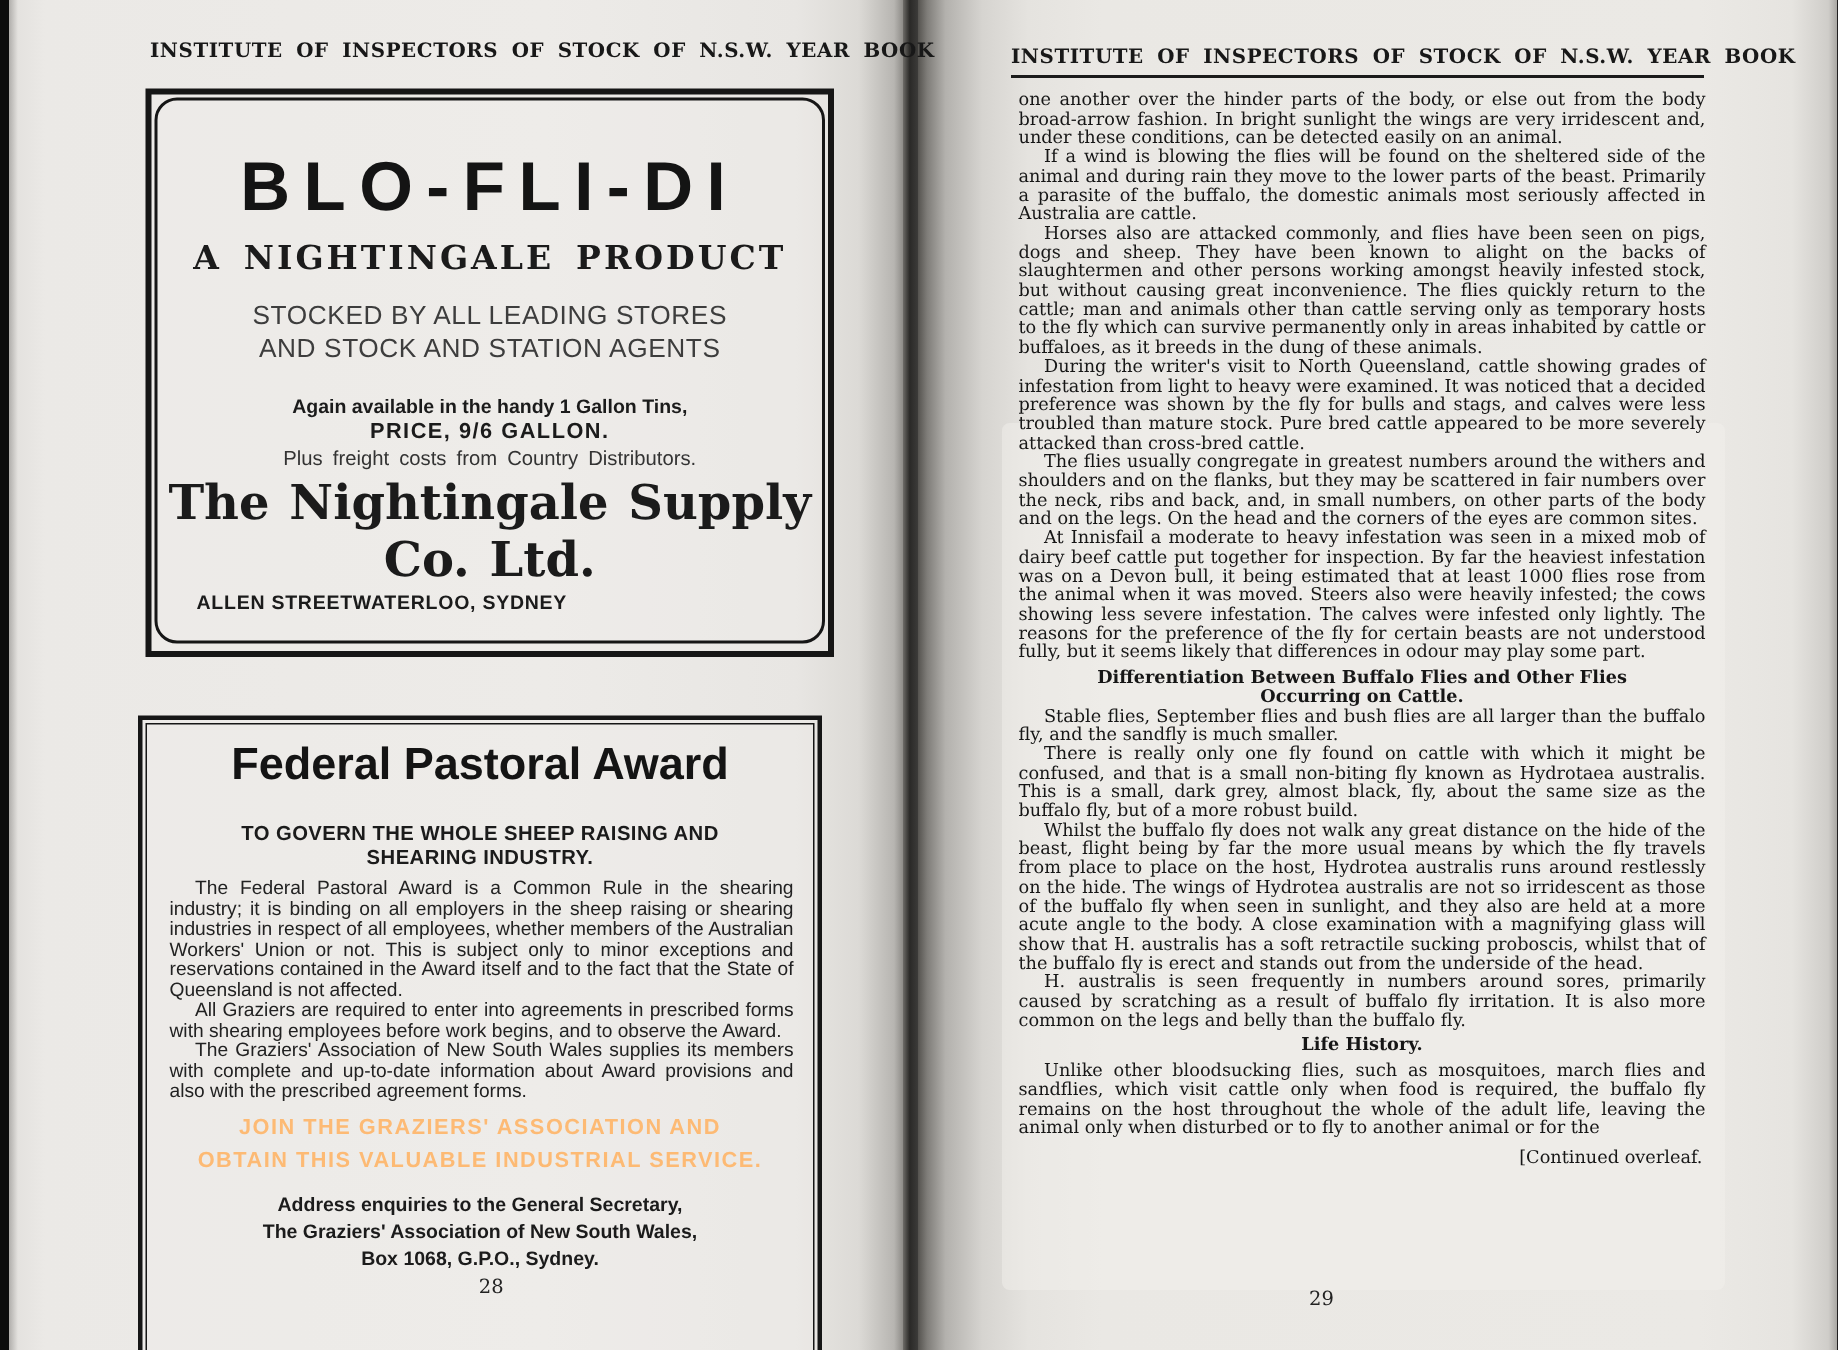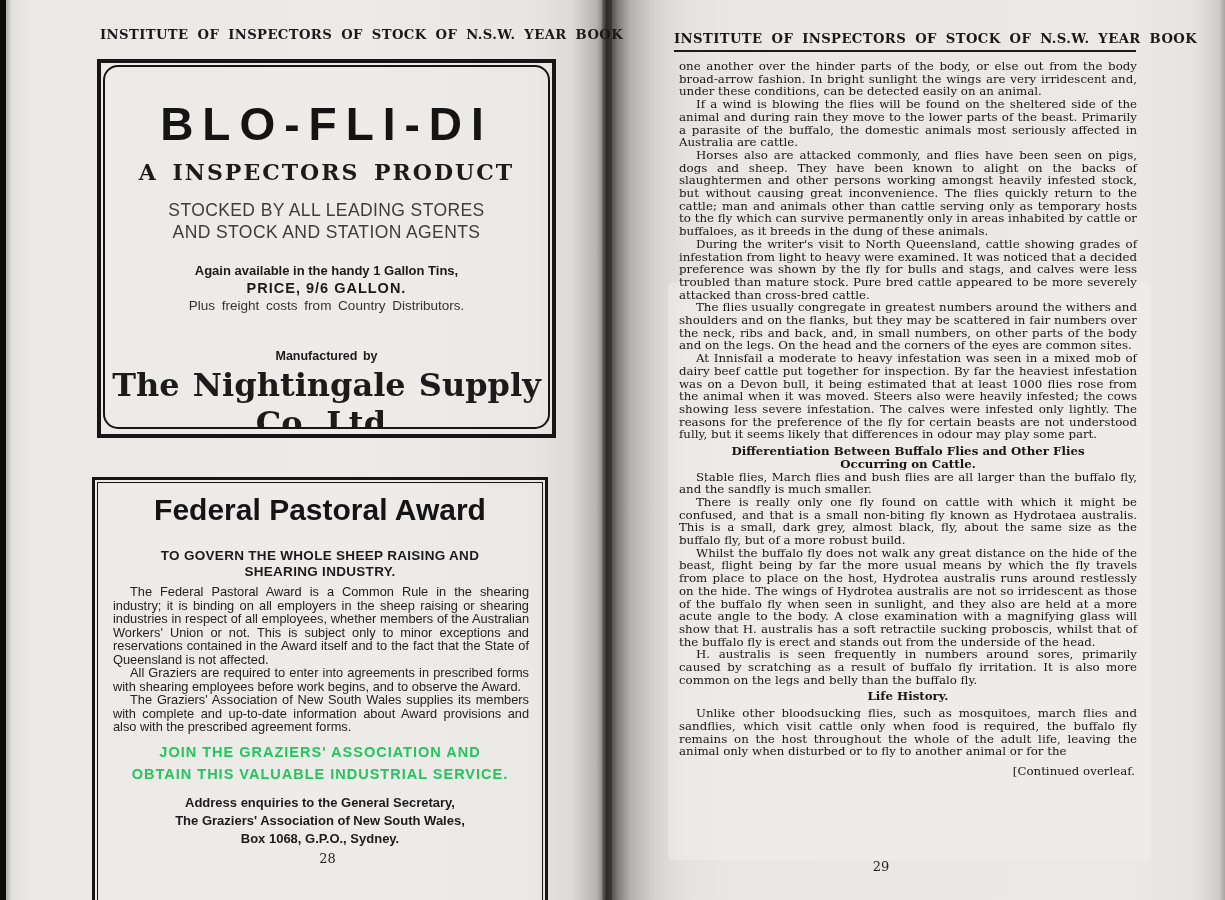--- a/index.html
+++ b/index.html
@@ -60,21 +60,21 @@
   .bfd-addr { display:flex; align-items:center; margin:2px 26px 0 26px;
     font-weight:bold; font-size:13px; letter-spacing:.5px; }
 
   
   .fpa-title { margin-top:10px; font-family:"Liberation Sans","DejaVu Sans",sans-serif;
     font-weight:800; font-size:30px; color:#141414; }
   .fpa-sub { margin-top:21px; font-weight:bold; font-size:13.5px; line-height:16px; letter-spacing:.3px; }
   .fpa-body { margin-top:5px; padding:0 13px 0 15px; text-align:justify;
     font-size:12.8px; line-height:13.5px; color:#222; }
   .fpa-body p { margin:0; text-indent:17px; }
-  .fpa-join { margin-top:7px; font-weight:800; font-size:14.5px; letter-spacing:1px; line-height:22px; color:#22c55e; }
+  .fpa-join { margin-top:7px; font-weight:800; font-size:14.5px; letter-spacing:1px; line-height:22px; color:#fdba74; }
   .fpa-enq  { margin-top:9px; font-weight:bold; font-size:13px; line-height:18px; }
 
   
   .article {
     position:absolute; left:679px; top:60px; width:458px;
     font-size:11.8px; line-height:12.7px; text-align:justify; color:#161616;
   }
   .article p { margin:0; text-indent:17px; }
   .article p.noindent { text-indent:0; }
   .article .rp-heading { text-align:center; text-indent:0; font-weight:bold; }
@@ -90,29 +90,28 @@
   <div class="gutter"></div>
   <div class="page-right"></div>
   <div class="scan-light"></div>
 
   <div class="running-head rh-left">INSTITUTE OF INSPECTORS OF STOCK OF N.S.W. YEAR BOOK</div>
   <div class="running-head rh-right">INSTITUTE OF INSPECTORS OF STOCK OF N.S.W. YEAR BOOK</div>
 
   <div class="ad-outer ad1">
     <div class="ad-inner">
       <div class="bfd-title">BLO-FLI-DI</div>
-      <div class="bfd-sub">A INSPECTORS PRODUCT</div>
+      <div class="bfd-sub">A NIGHTINGALE PRODUCT</div>
       <div class="bfd-stocked sans">
         <div>STOCKED BY ALL LEADING STORES</div>
         <div>AND STOCK AND STATION AGENTS</div>
       </div>
       <div class="bfd-avail sans">Again available in the handy 1 Gallon Tins,</div>
       <div class="bfd-price sans">PRICE, 9/6 GALLON.</div>
       <div class="bfd-freight sans">Plus freight costs from Country Distributors.</div>
-      <div class="bfd-mfg sans">Manufactured by</div>
       <div class="bfd-co">The Nightingale Supply Co. Ltd.</div>
       <div class="bfd-addr sans">
         <span>ALLEN STREET</span>
 
         <span>WATERLOO, SYDNEY</span>
       </div>
 
     </div>
   </div>
 
@@ -142,21 +141,21 @@
 
   <div class="article">
     <p class="noindent">one another over the hinder parts of the body, or else out from the body broad-arrow fashion. In bright sunlight the wings are very irridescent and, under these conditions, can be detected easily on an animal.</p>
     <p>If a wind is blowing the flies will be found on the sheltered side of the animal and during rain they move to the lower parts of the beast. Primarily a parasite of the buffalo, the domestic animals most seriously affected in Australia are cattle.</p>
     <p>Horses also are attacked commonly, and flies have been seen on pigs, dogs and sheep. They have been known to alight on the backs of slaughtermen and other persons working amongst heavily infested stock, but without causing great inconvenience. The flies quickly return to the cattle; man and animals other than cattle serving only as temporary hosts to the fly which can survive permanently only in areas inhabited by cattle or buffaloes, as it breeds in the dung of these animals.</p>
     <p>During the writer's visit to North Queensland, cattle showing grades of infestation from light to heavy were examined. It was noticed that a decided preference was shown by the fly for bulls and stags, and calves were less troubled than mature stock. Pure bred cattle appeared to be more severely attacked than cross-bred cattle.</p>
     <p>The flies usually congregate in greatest numbers around the withers and shoulders and on the flanks, but they may be scattered in fair numbers over the neck, ribs and back, and, in small numbers, on other parts of the body and on the legs. On the head and the corners of the eyes are common sites.</p>
     <p>At Innisfail a moderate to heavy infestation was seen in a mixed mob of dairy beef cattle put together for inspection. By far the heaviest infestation was on a Devon bull, it being estimated that at least 1000 flies rose from the animal when it was moved. Steers also were heavily infested; the cows showing less severe infestation. The calves were infested only lightly. The reasons for the preference of the fly for certain beasts are not understood fully, but it seems likely that differences in odour may play some part.</p>
     <p class="rp-heading gap-top">Differentiation Between Buffalo Flies and Other Flies</p>
     <p class="rp-heading">Occurring on Cattle.</p>
-    <p>Stable flies, March flies and bush flies are all larger than the buffalo fly, and the sandfly is much smaller.</p>
+    <p>Stable flies, September flies and bush flies are all larger than the buffalo fly, and the sandfly is much smaller.</p>
     <p>There is really only one fly found on cattle with which it might be confused, and that is a small non-biting fly known as Hydrotaea australis. This is a small, dark grey, almost black, fly, about the same size as the buffalo fly, but of a more robust build.</p>
     <p>Whilst the buffalo fly does not walk any great distance on the hide of the beast, flight being by far the more usual means by which the fly travels from place to place on the host, Hydrotea australis runs around restlessly on the hide. The wings of Hydrotea australis are not so irridescent as those of the buffalo fly when seen in sunlight, and they also are held at a more acute angle to the body. A close examination with a magnifying glass will show that H. australis has a soft retractile sucking proboscis, whilst that of the buffalo fly is erect and stands out from the underside of the head.</p>
     <p>H. australis is seen frequently in numbers around sores, primarily caused by scratching as a result of buffalo fly irritation. It is also more common on the legs and belly than the buffalo fly.</p>
     <p class="rp-heading gap-top">Life History.</p>
     <p class="gap-top">Unlike other bloodsucking flies, such as mosquitoes, march flies and sandflies, which visit cattle only when food is required, the buffalo fly remains on the host throughout the whole of the adult life, leaving the animal only when disturbed or to fly to another animal or for the</p>
     <p class="continued">[Continued overleaf.</p>
   </div>
 
   <div class="folio folio-left">28</div>
   <div class="folio folio-right">29</div>

